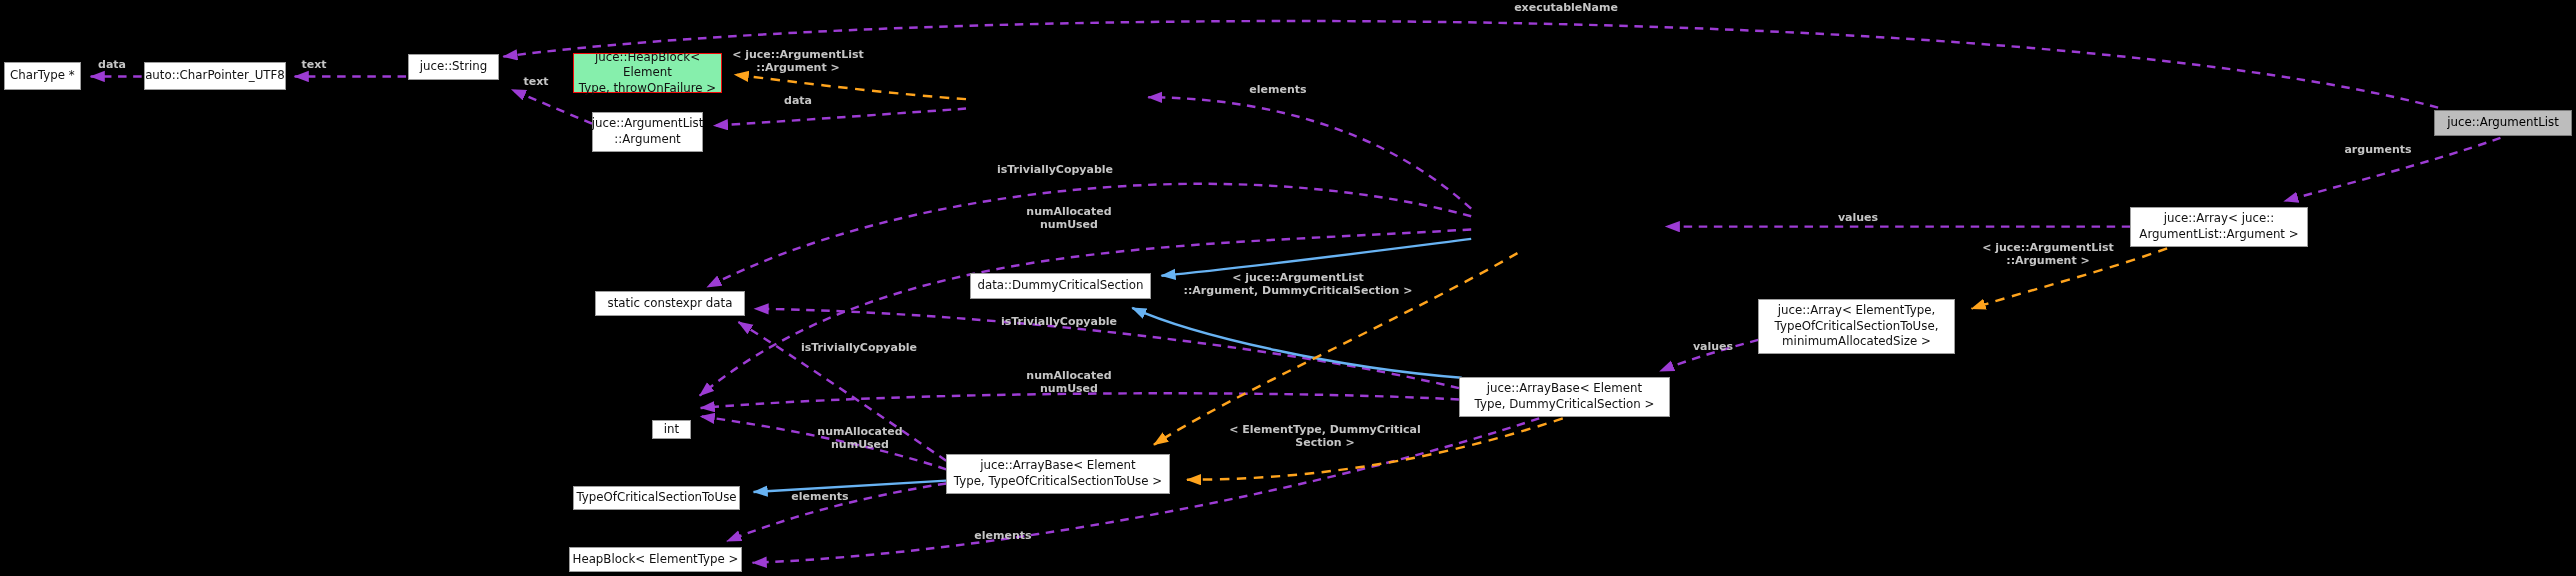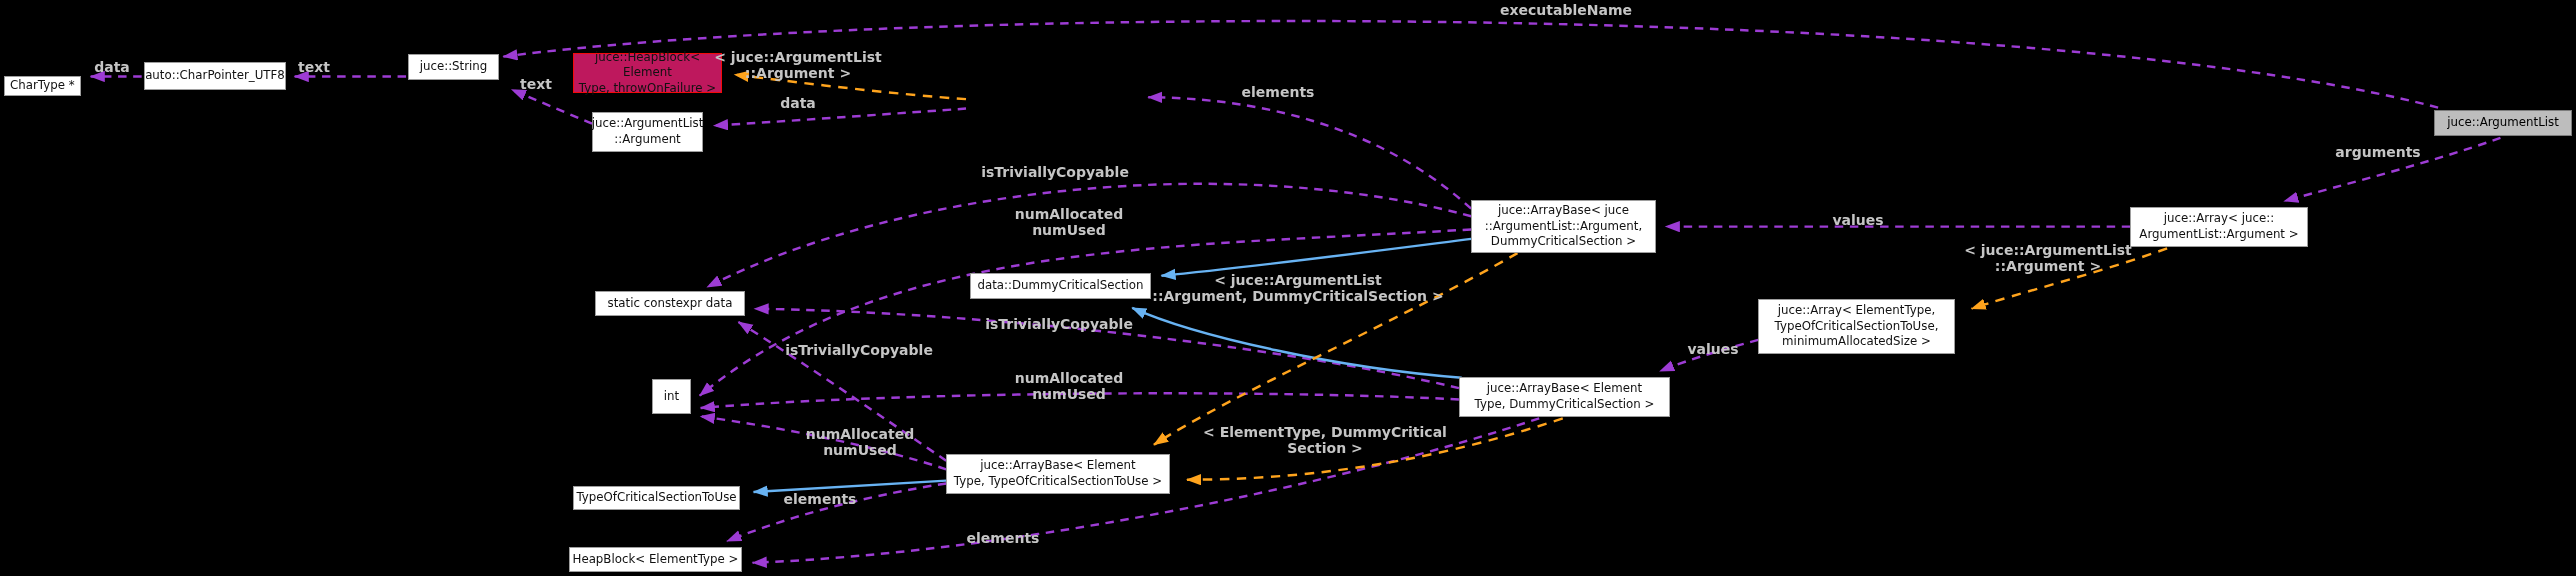--- a/index.html
+++ b/index.html
@@ -3,24 +3,24 @@
 <meta charset="utf-8">
 <style>
   html,body{margin:0;padding:0;background:#000;}
   #canvas{position:relative;width:2576px;height:576px;background:#000;overflow:hidden;
           font-family:"DejaVu Sans","Liberation Sans",sans-serif;}
   #edges{position:absolute;left:0;top:0;width:2576px;height:576px;}
   .node{position:absolute;display:flex;align-items:center;justify-content:center;
         background:#ffffff;border:1.9px solid #9e9e9e;color:#111;font-size:11.8px;
         line-height:1.32;text-align:center;white-space:pre-line;box-sizing:border-box;
         cursor:pointer;}
-  .node.red{background:#be185d;border:1.9px solid #f40a0a;}
+  .node.red{background:#86efac;border:1.9px solid #f40a0a;}
   .node.root{background:#bdbdbd;border:1.9px solid #7c7c7c;color:#000;}
   .elabel{position:absolute;transform:translateX(-50%);color:#c5c5c5;font-weight:bold;
-          font-size:14px;line-height:1.15;text-align:center;white-space:pre-line;}
+          font-size:11px;line-height:1.15;text-align:center;white-space:pre-line;}
 </style>
 </head>
 <body>
 
 <div id="canvas">
 
   <svg id="edges" viewBox="0 0 2728 610">
     <defs>
       <marker id="m-purple" markerUnits="userSpaceOnUse" markerWidth="18" markerHeight="14" refX="15" refY="6" orient="auto">
         <path d="M0,0 L16,6 L0,12 Z" fill="#9d3cd4"></path>
@@ -57,39 +57,36 @@
       <path d="M 1002,509 L 798,521" marker-end="url(#m-blue)"></path>
     </g>
     <g fill="none" stroke="#ffa41d" stroke-width="2.6" stroke-dasharray="10 8">
       <path d="M 1023,105 C 950,100 858,89 778,79" marker-end="url(#m-orange)"></path>
       <path d="M 1607,268 C 1500,330 1300,420 1222,471" marker-end="url(#m-orange)"></path>
       <path d="M 1655,443 C 1500,495 1365,508 1257,508" marker-end="url(#m-orange)"></path>
       <path d="M 2295,263 C 2220,290 2135,311 2088,327" marker-end="url(#m-orange)"></path>
     </g>
   </svg>
 
-  <div class="node" style="left:3.8px;top:76px;width:77px;height:20px">CharType *</div>
+  <div class="node" style="left:3.8px;top:62px;width:77px;height:28px">CharType *</div>
   <div class="node" style="left:144px;top:62px;width:142px;height:28px">auto::CharPointer_UTF8</div>
   <div class="node" style="left:408px;top:54px;width:91px;height:26.4px">juce::String</div>
   <div class="node red" style="left:573px;top:53px;width:149px;height:40px">juce::HeapBlock&lt; Element
 Type, throwOnFailure &gt;</div>
   <div class="node" style="left:592px;top:112px;width:111px;height:40px">juce::ArgumentList
 ::Argument</div>
-  <div class="node" style="left:1471px;top:200px;width:185px;height:53px">juce::ArrayBase&lt; juce
-::ArgumentList::Argument,
-DummyCriticalSection &gt;</div>
   <div class="node" style="left:970px;top:273px;width:181px;height:26.4px">data::DummyCriticalSection</div>
   <div class="node" style="left:595px;top:291px;width:150px;height:24.6px">static constexpr data</div>
   <div class="node" style="left:2130px;top:207px;width:178px;height:40px">juce::Array&lt; juce::
 ArgumentList::Argument &gt;</div>
   <div class="node root" style="left:2434px;top:110px;width:138px;height:26.4px">juce::ArgumentList</div>
   <div class="node" style="left:1758px;top:299px;width:197px;height:55px">juce::Array&lt; ElementType,
 TypeOfCriticalSectionToUse,
 minimumAllocatedSize &gt;</div>
-  <div class="node" style="left:652px;top:379px;width:39px;height:35px">int</div>
+  <div class="node" style="left:652px;top:420px;width:39px;height:19px">int</div>
   <div class="node" style="left:1459px;top:377px;width:211px;height:40px">juce::ArrayBase&lt; Element
 Type, DummyCriticalSection &gt;</div>
   <div class="node" style="left:946px;top:454px;width:224px;height:40px">juce::ArrayBase&lt; Element
 Type, TypeOfCriticalSectionToUse &gt;</div>
   <div class="node" style="left:573px;top:486px;width:167px;height:23.6px">TypeOfCriticalSectionToUse</div>
   <div class="node" style="left:569px;top:547px;width:173px;height:24.6px">HeapBlock&lt; ElementType &gt;</div>
 
   <div class="elabel" style="left:112px;top:59px">data</div>
   <div class="elabel" style="left:314px;top:59px">text</div>
   <div class="elabel" style="left:536px;top:76px">text</div>

